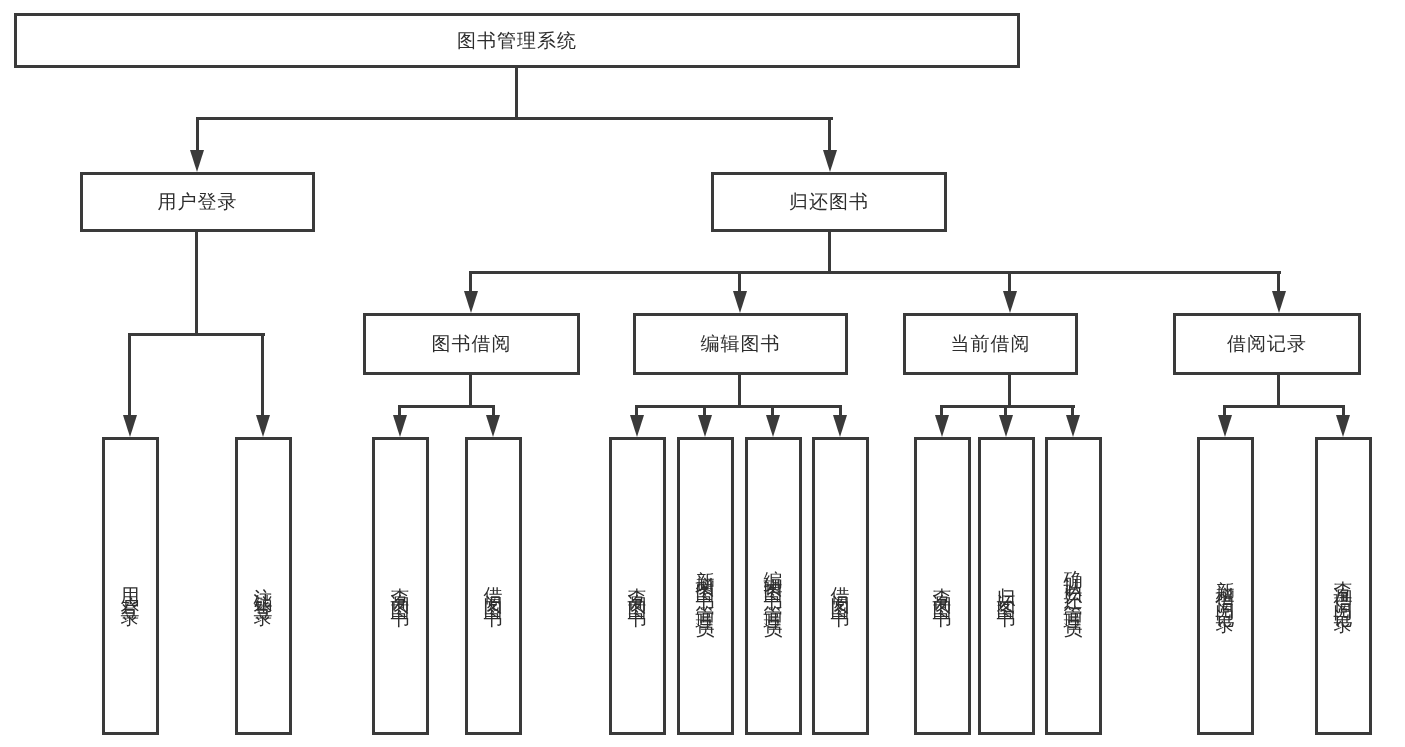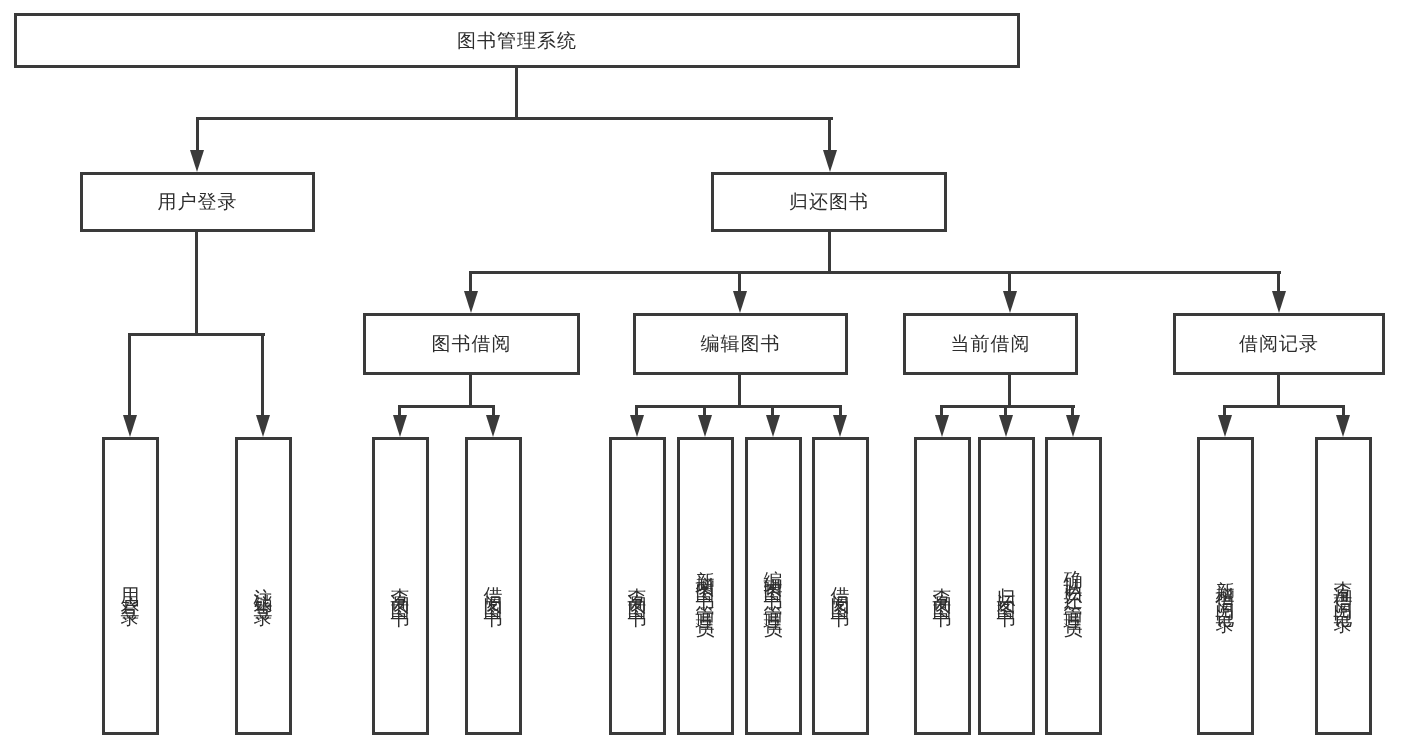--- a/index.html
+++ b/index.html
@@ -76,21 +76,21 @@
 
   <div class="box" style="left:363px;top:313px;width:217px;height:62px;">
     <span>图书借阅</span>
   </div>
   <div class="box" style="left:633px;top:313px;width:215px;height:62px;">
     <span>编辑图书</span>
   </div>
   <div class="box" style="left:903px;top:313px;width:175px;height:62px;">
     <span>当前借阅</span>
   </div>
-  <div class="box" style="left:1173px;top:313px;width:212px;height:62px;">
+  <div class="box" style="left:1173px;top:313px;width:188px;height:62px;">
     <span>借阅记录</span>
   </div>
 
   <div class="v" style="left:469px;top:375px;height:33px;"></div>
   <div class="h" style="left:398px;top:405px;width:97px;"></div>
   <div class="v" style="left:398px;top:405px;height:14px;"></div>
   <div class="a" style="left:393px;top:415px;"></div>
   <div class="v" style="left:492px;top:405px;height:14px;"></div>
   <div class="a" style="left:486px;top:415px;"></div>
 

